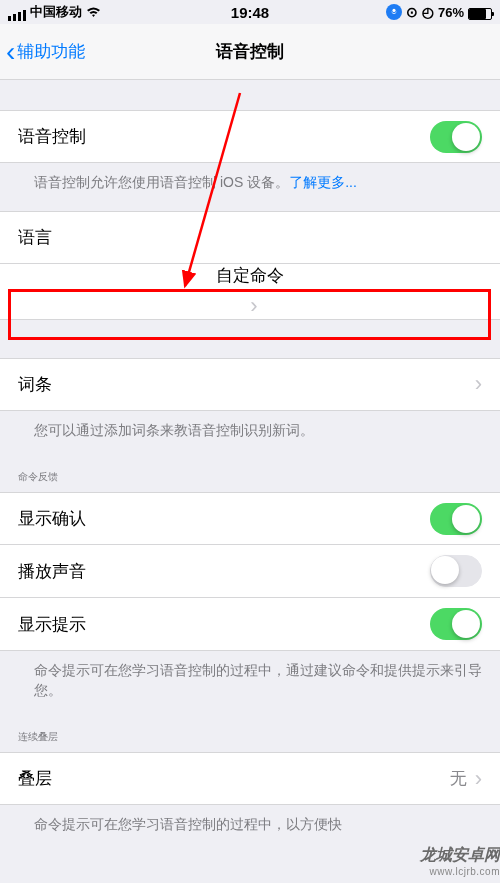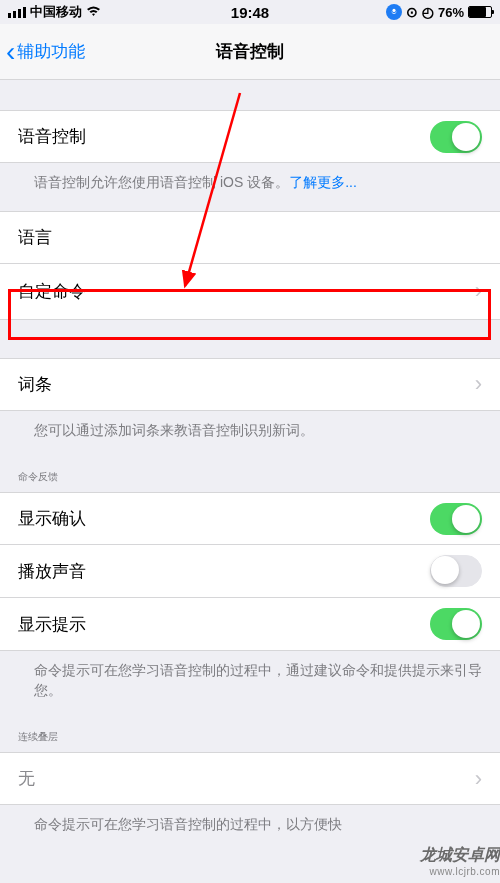--- a/index.html
+++ b/index.html
@@ -16,21 +16,21 @@
     .status-bar {
       height: 24px;
       display: flex;
       justify-content: space-between;
       align-items: center;
       padding: 0 8px;
       font-size: 13px;
       font-weight: 600;
       color: #000;
     }
-    .status-left, .status-right { display: flex; align-items: center; gap: 4px; }
+    .status-left, .status-right { display: flex; align-items: flex-end; gap: 4px; }
     .status-time { position: absolute; left: 50%; transform: translateX(-50%); font-size: 15px; font-weight: 700; }
     .signal-dots { display: flex; gap: 2px; align-items: end; }
     .signal-bar { width: 3px; background: #000; }
     .signal-bar:nth-child(1){height:5px} .signal-bar:nth-child(2){height:7px} .signal-bar:nth-child(3){height:9px} .signal-bar:nth-child(4){height:11px}
     .battery-icon { width: 24px; height: 12px; border: 1px solid #000; border-radius: 2px; position: relative; }
     .battery-icon::after { content:''; position:absolute; right:-3px; top:3px; width:2px; height:4px; background:#000; border-radius:0 1px 1px 0; }
     .battery-fill { height: 100%; width: 76%; background: #000; border-radius:1px; }
     .mic-circle { width: 16px; height: 16px; background:#1e7cf4; border-radius:50%; display:flex; align-items:center; justify-content:center; }
     .mic-circle svg { width:8px; height:8px; fill:#fff;}
     
@@ -71,21 +71,21 @@
       align-items: center;
       justify-content: space-between;
       padding: 0 18px;
       border-top: 1px solid #d6d6d8;
       border-bottom: 1px solid #d6d6d8;
       font-size: 17px;
       color: #000;
       position: relative;
     }
     .row + .row { border-top: none; }
-    .row.tall { height: 56px; }
+    .row.tall { height: 56px; flex-direction: column; }
     .row-label { flex: 1; }
     .row-value { color: #8a8a8e; font-size: 17px; }
     .chevron { color: #c7c7cc; margin-left: 8px; font-size: 22px; font-weight: 400; }
     
     .footer-text {
       padding: 10px 18px;
       font-size: 14px;
       color: #7c7c80;
       line-height: 1.4;
       margin-left: 16px;
@@ -241,20 +241,21 @@
 <div class="row">
   <span class="row-label">显示提示</span>
   <div class="toggle on">
       <div class="knob"></div>
     </div>
 </div>
 <div class="footer-text">命令提示可在您学习语音控制的过程中，通过建议命令和提供提示来引导您。</div>
 
 <div class="section-header">连续叠层</div>
 <div class="row">
+  <span class="row-label">叠层</span>
   <span class="row-value">无</span>
   <span class="chevron">›</span>
 </div>
 <div class="footer-text">命令提示可在您学习语音控制的过程中，以方便快</div>
 
 <div class="highlight-box" style="left:8px; top:289px; width:483px; height:51px;"></div>
 
 <svg class="arrow-svg" style="left:140px; top:88px; width:120px; height:210px;">
   <defs>
     <marker id="ah" markerWidth="10" markerHeight="10" refX="6" refY="3" orient="auto">

